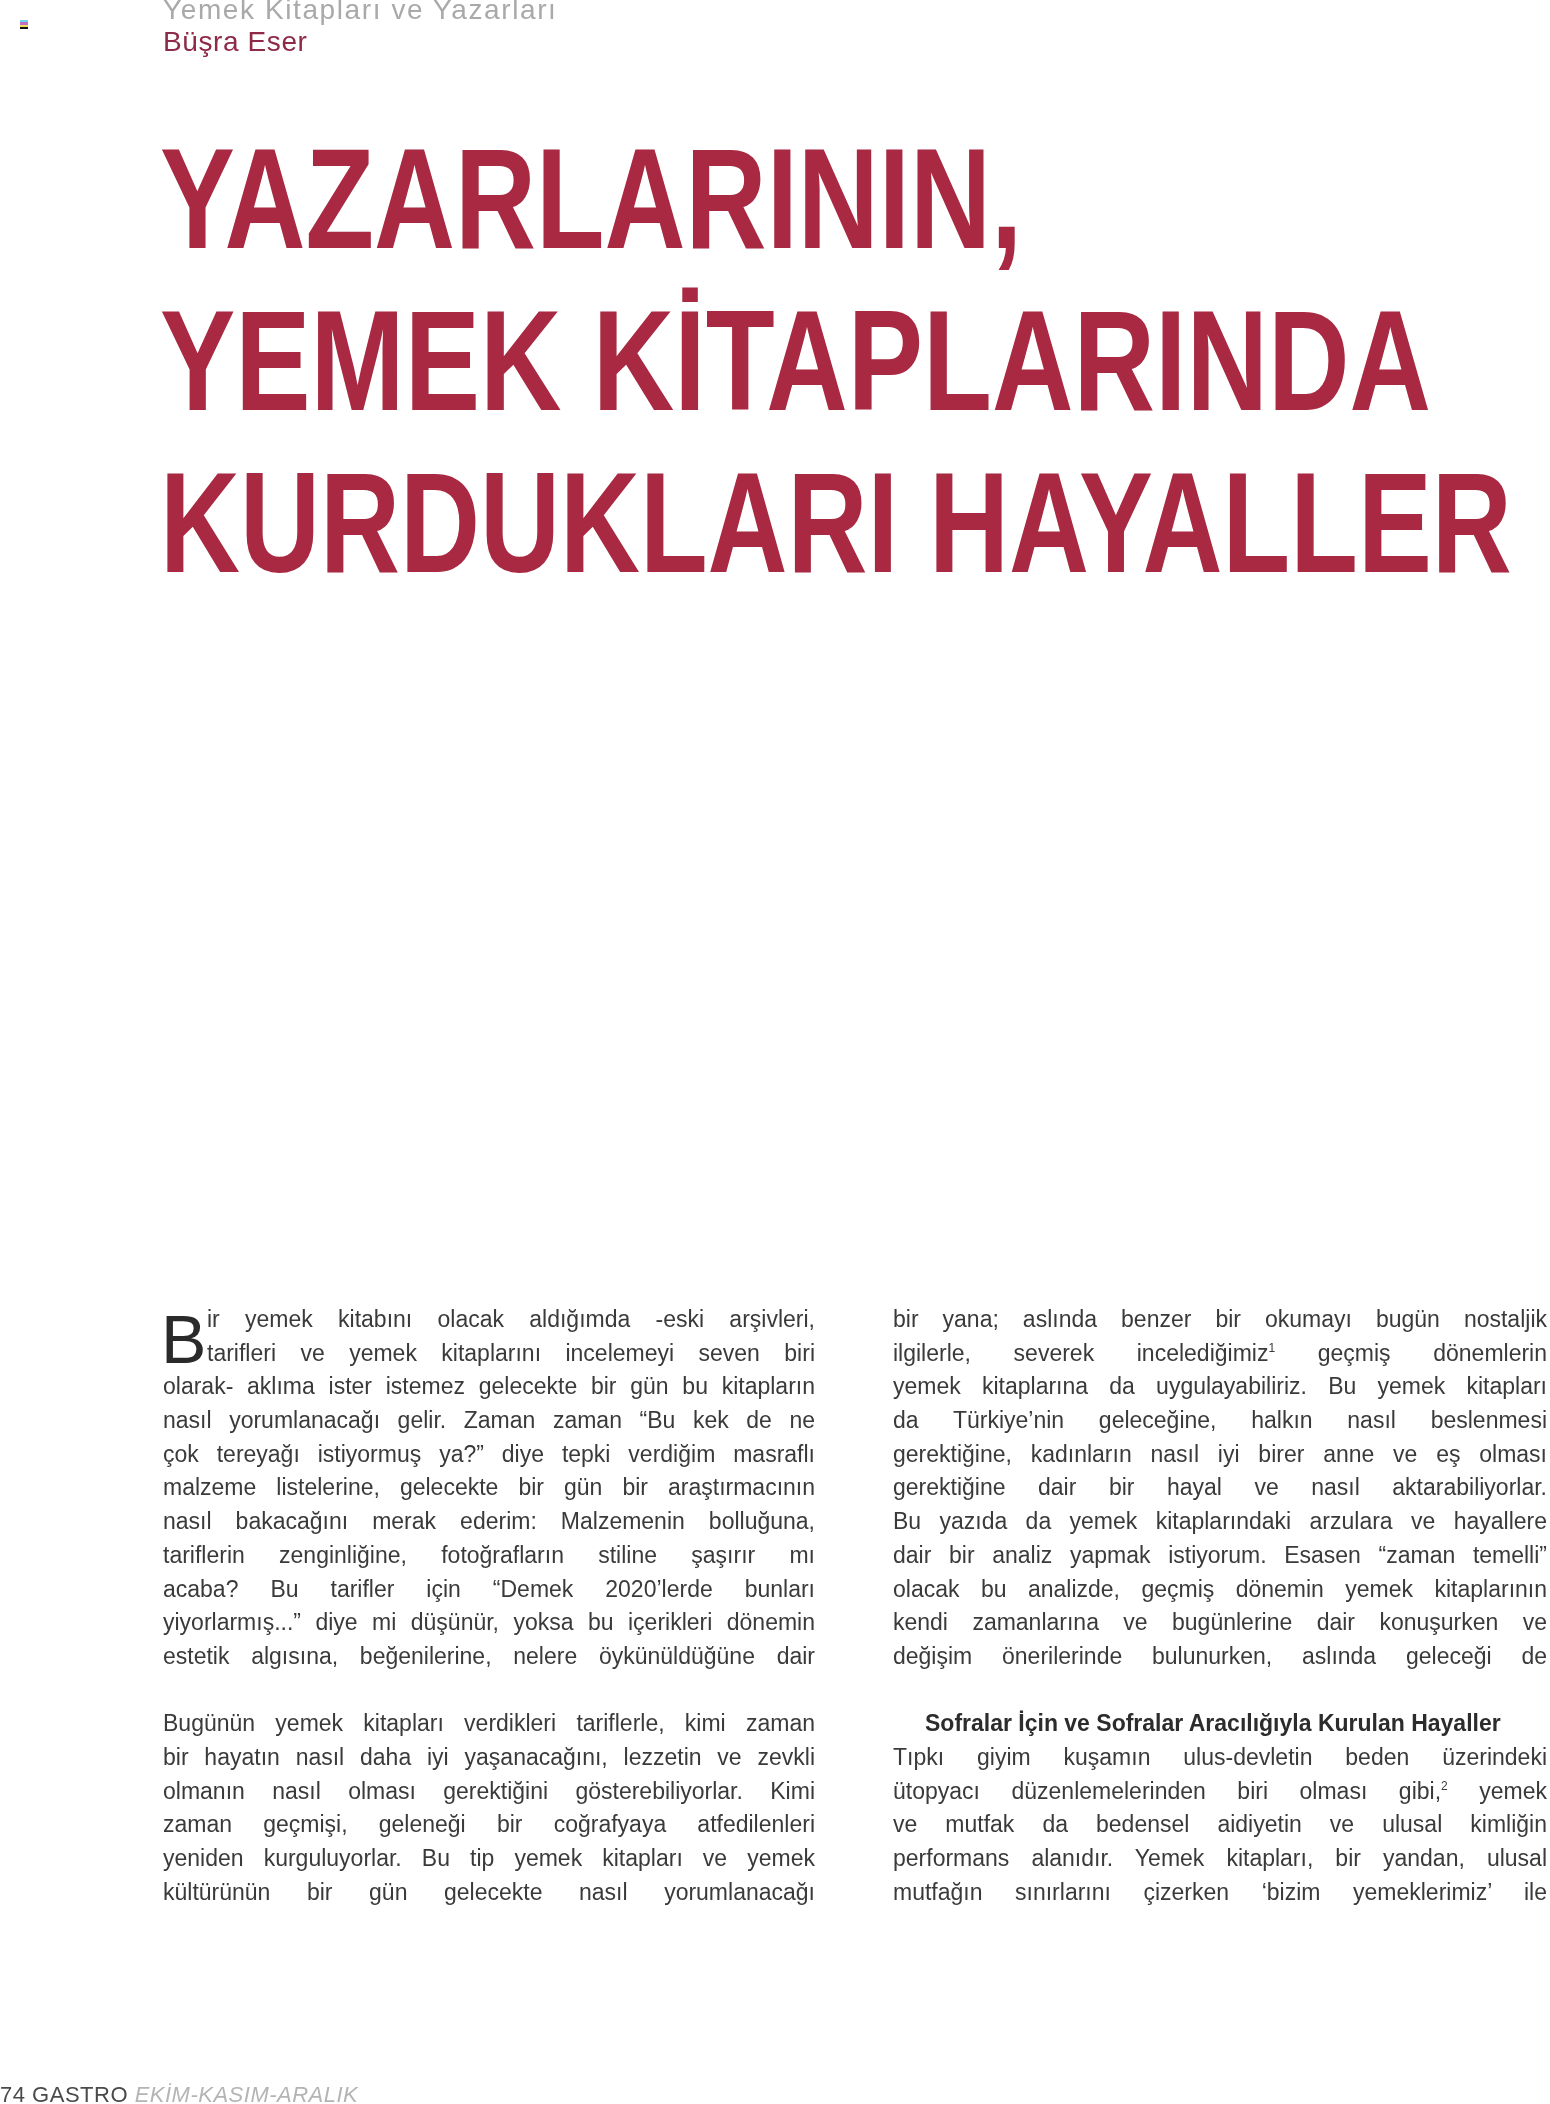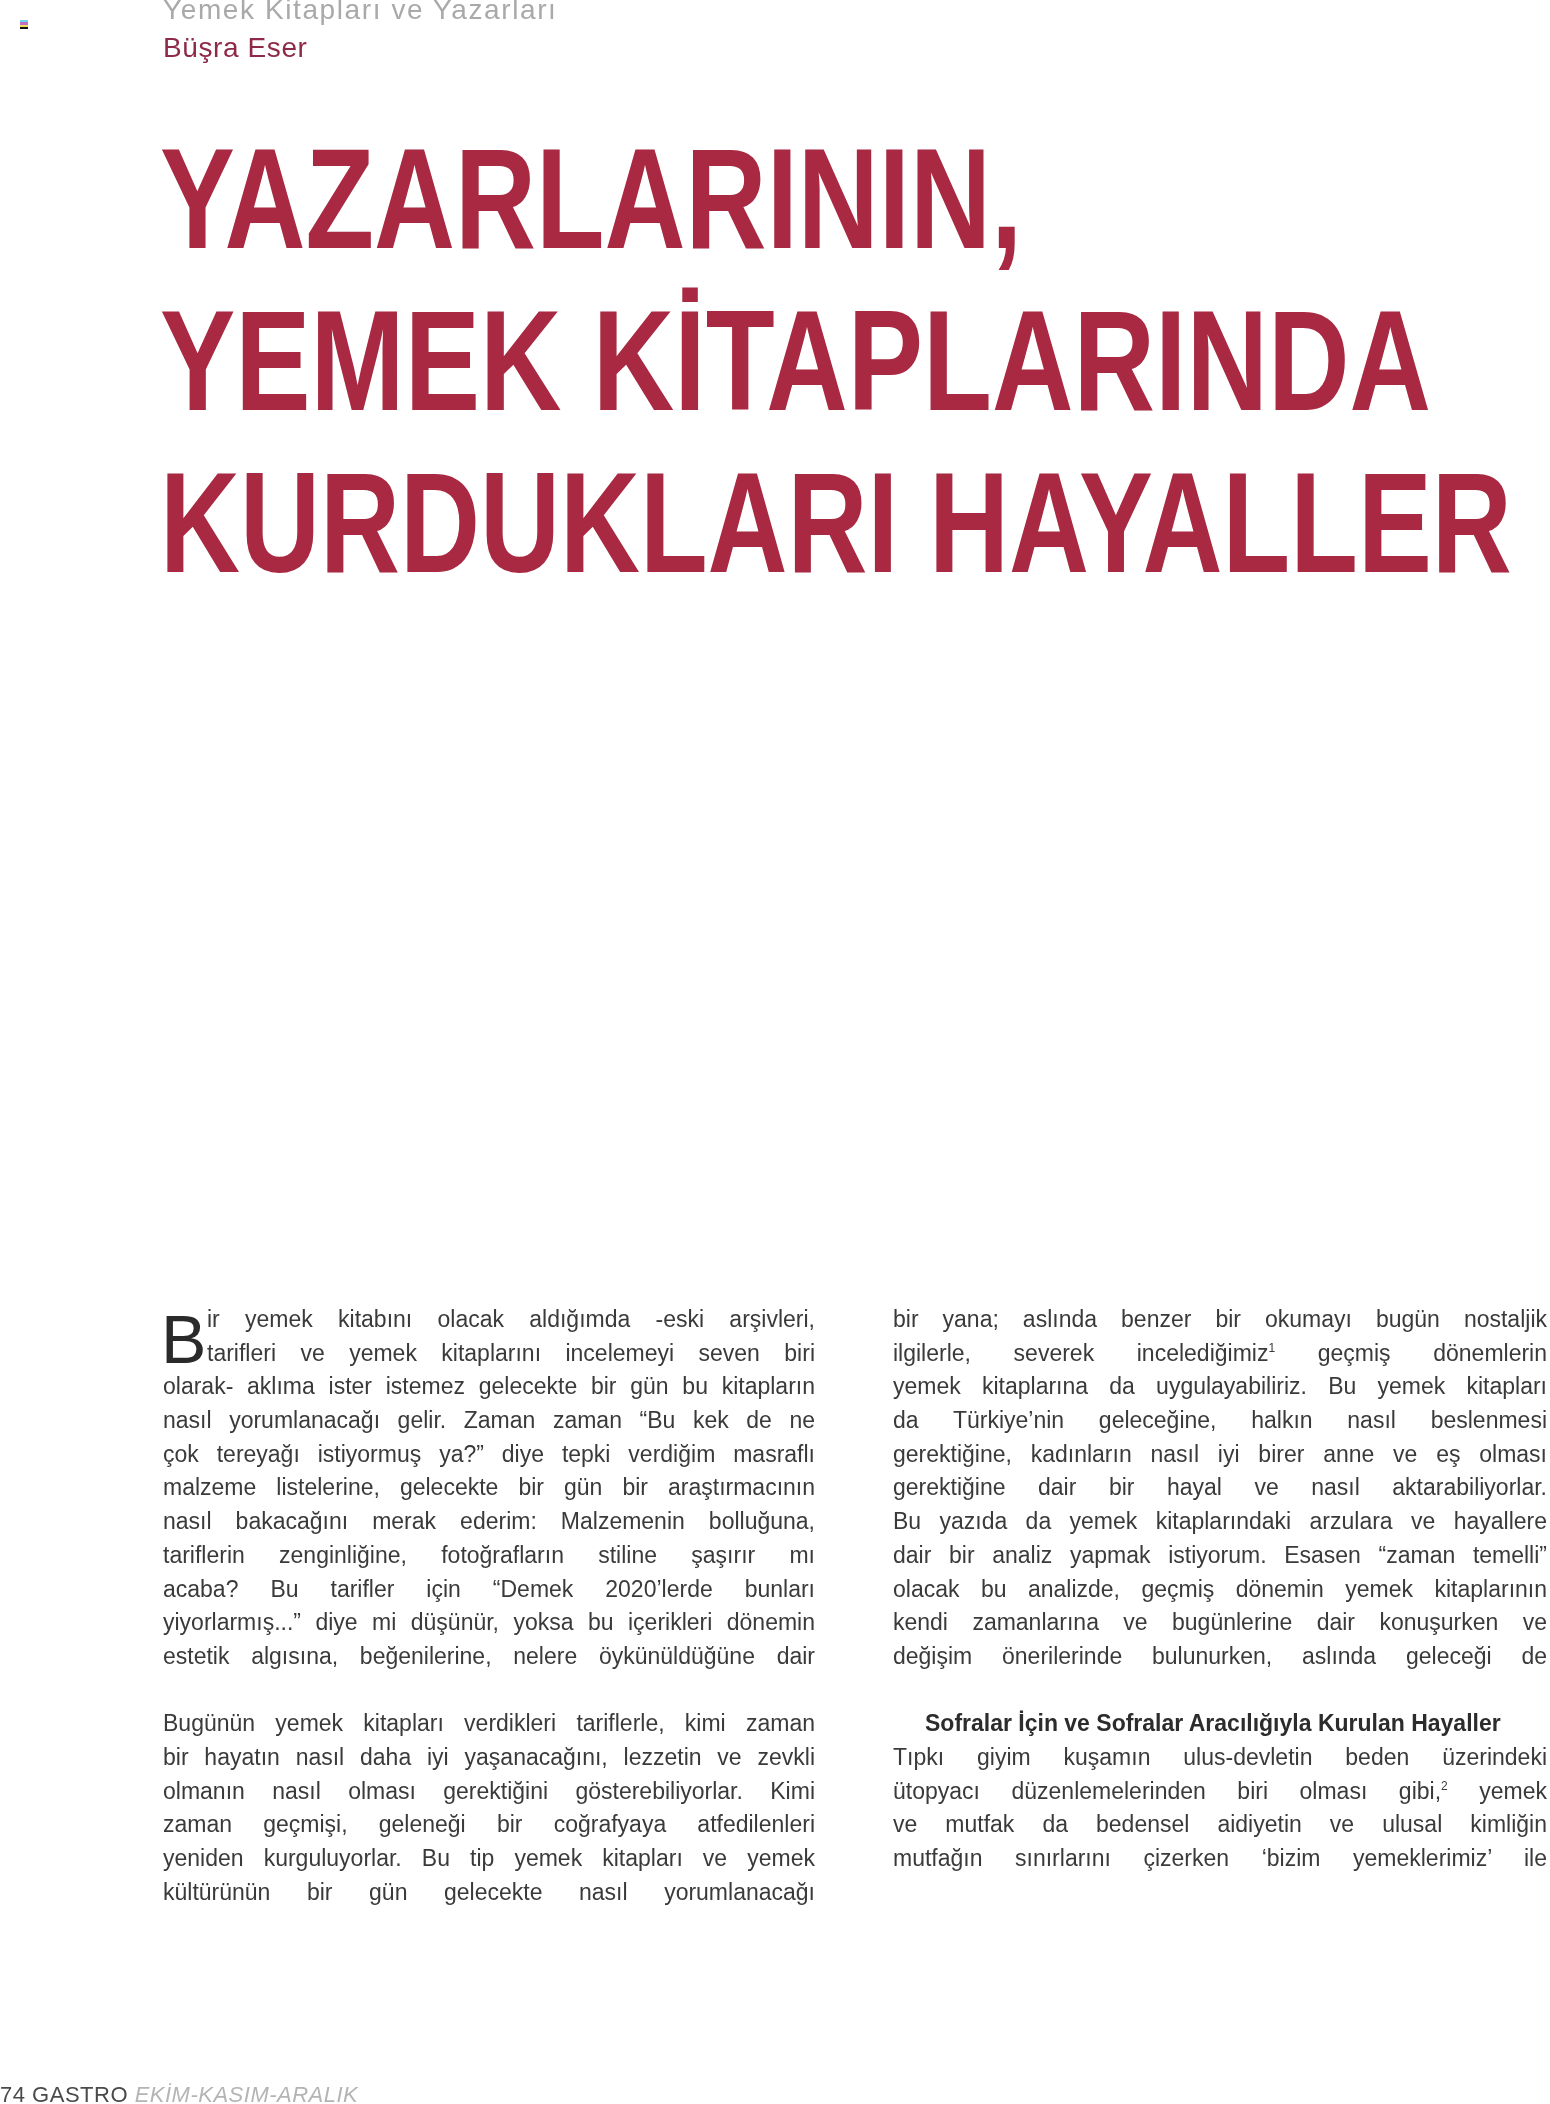--- a/index.html
+++ b/index.html
@@ -32,21 +32,21 @@
     font-size: 28px;
     line-height: 32px;
     letter-spacing: 1.6px;
     color: #a9a9a9;
     font-weight: 300;
     white-space: nowrap;
   }
   .author {
     position: absolute;
     left: 163px;
-    top: 32px;
+    top: 26px;
     font-size: 28px;
     line-height: 32px;
     letter-spacing: 0.6px;
     color: #8e2a47;
     white-space: nowrap;
   }
 
   .headline {
     position: absolute;
     left: 160px;
@@ -179,20 +179,21 @@
     <span class="ln">olacak bu analizde, geçmiş dönemin yemek kitaplarının</span>
     <span class="ln">kendi zamanlarına ve bugünlerine dair konuşurken ve</span>
     <span class="ln">değişim önerilerinde bulunurken, aslında geleceği de</span>
   </div>
   <span class="ln blank"></span>
   <span class="ln subhead">Sofralar İçin ve Sofralar Aracılığıyla Kurulan Hayaller</span>
   <div>
     <span class="ln">Tıpkı giyim kuşamın ulus-devletin beden üzerindeki</span>
     <span class="ln"><span>ütopyacı düzenlemelerinden biri olması gibi,</span><sup>2</sup> <span>yemek</span></span>
     <span class="ln">ve mutfak da bedensel aidiyetin ve ulusal kimliğin</span>
+    <span class="ln">performans alanıdır. Yemek kitapları, bir yandan, ulusal</span>
     <span class="ln">mutfağın sınırlarını çizerken ‘bizim yemeklerimiz’ ile</span>
   </div>
 </div>
 
 <div class="footer">
   <span class="num-mag">74</span>
   <span class="num-mag">GASTRO</span>
   <span class="issue">EKİM-KASIM-ARALIK</span>
 </div>
 

